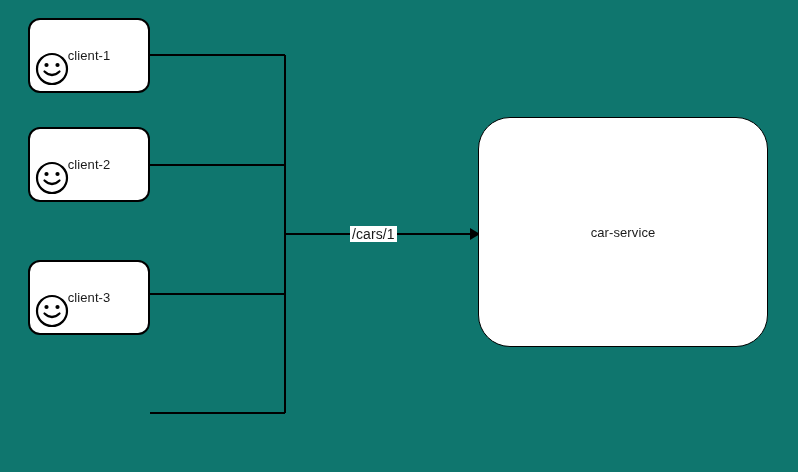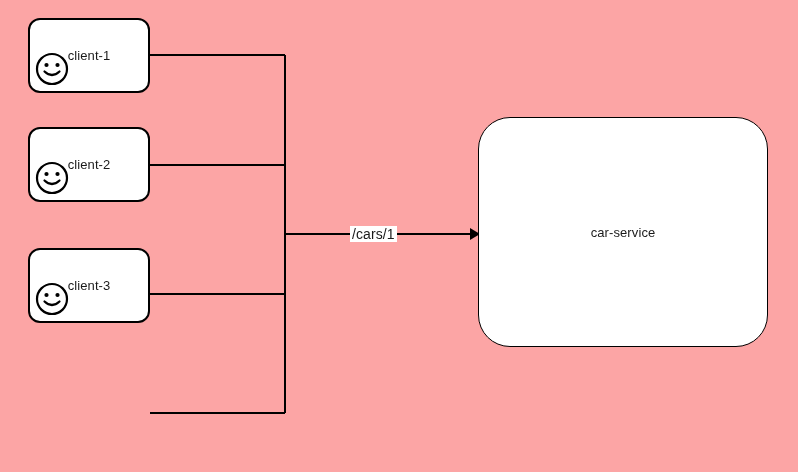--- a/index.html
+++ b/index.html
@@ -7,21 +7,21 @@
     padding: 0;
     background: #ffffff;
   }
   body {
     font-family: "Liberation Sans", sans-serif;
   }
   #canvas {
     position: relative;
     width: 798px;
     height: 472px;
-    background: #fca5a5;
+    background: #0f766e;
     overflow: hidden;
     text-decoration: underline;
   }
   #wires {
     position: absolute;
     left: 0;
     top: 0;
     width: 798px;
     height: 472px;
     pointer-events: none;
@@ -123,21 +123,21 @@
   <div class="client-node" style="left:28px; top:127px; width:122px; height:75px;">
     <div class="client-label">client-2</div>
     <svg class="face" viewBox="0 0 36 36" xmlns="http://www.w3.org/2000/svg">
       <circle cx="18" cy="18" r="15" fill="#ffffff" stroke="#000000" stroke-width="2.2"></circle>
       <circle cx="12.5" cy="14" r="2.1" fill="#000000"></circle>
       <circle cx="23.5" cy="14" r="2.1" fill="#000000"></circle>
       <path d="M10.5 20.5 Q18 27.5 25.5 20.5" fill="none" stroke="#000000" stroke-width="2.2" stroke-linecap="round"></path>
     </svg>
   </div>
 
-  <div class="client-node" style="left:28px; top:248px; width:122px; height:75px;padding-left:37px;">
+  <div class="client-node" style="left:28px; top:260px; width:122px; height:75px;padding-left:37px;">
     <div class="client-label">client-3</div>
     <svg class="face" viewBox="0 0 36 36" xmlns="http://www.w3.org/2000/svg">
       <circle cx="18" cy="18" r="15" fill="#ffffff" stroke="#000000" stroke-width="2.2"></circle>
       <circle cx="12.5" cy="14" r="2.1" fill="#000000"></circle>
       <circle cx="23.5" cy="14" r="2.1" fill="#000000"></circle>
       <path d="M10.5 20.5 Q18 27.5 25.5 20.5" fill="none" stroke="#000000" stroke-width="2.2" stroke-linecap="round"></path>
     </svg>
   </div>
 
 

